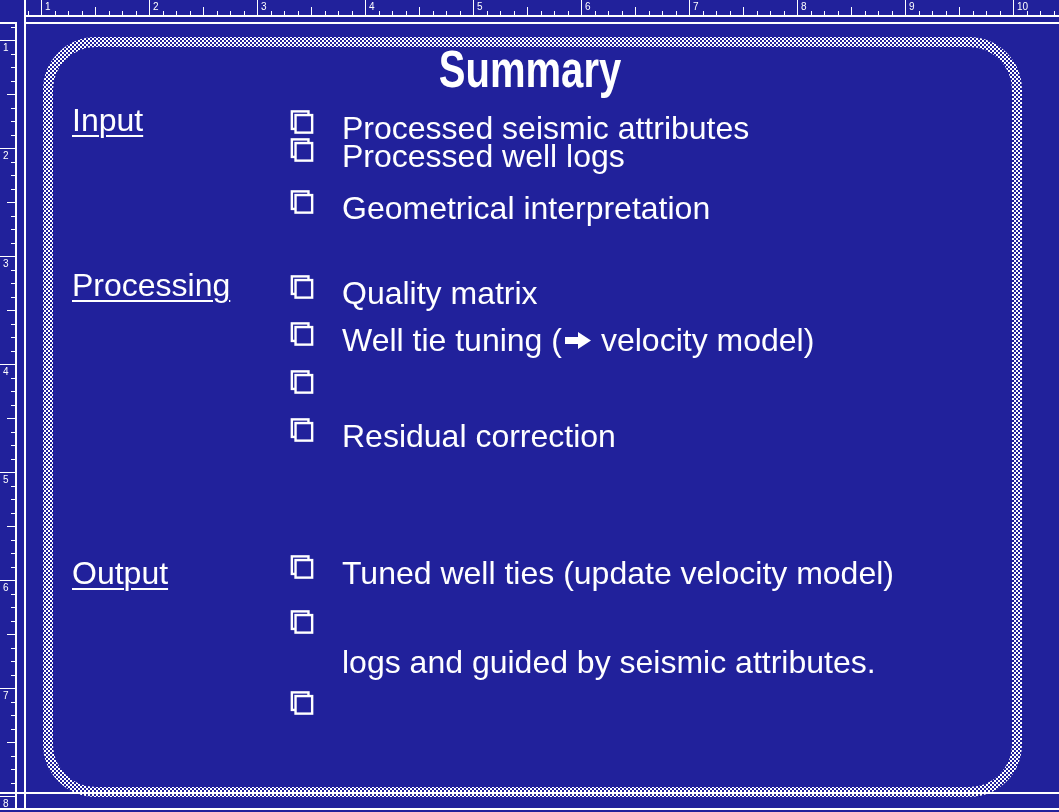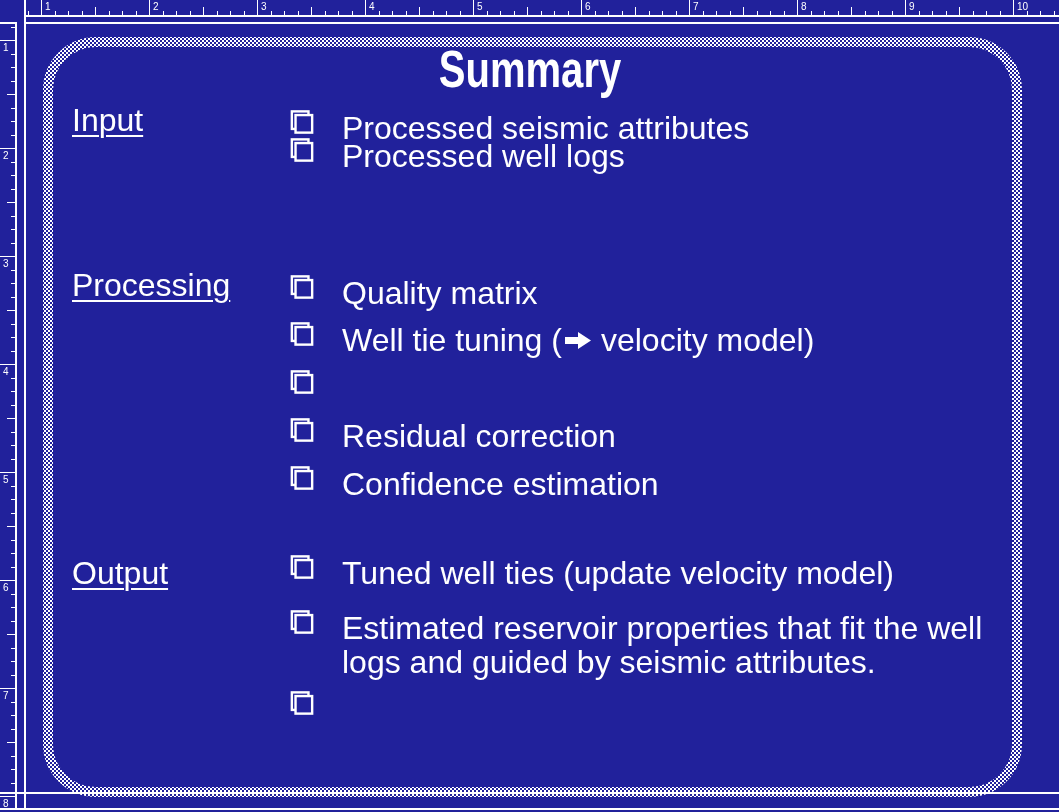--- a/index.html
+++ b/index.html
@@ -226,20 +226,27 @@
         </svg></span>
     <span class="itext">Processed seismic attributes</span>
   </div>
   <div class="row" style="top:131px">
     <span class="bullet"><svg width="24" height="26" viewBox="0 0 26 28">
           <rect x="2" y="2.5" width="18" height="19" fill="none" stroke="#fff" stroke-width="2.6"></rect>
           <rect x="6" y="6.5" width="18" height="19" fill="#21219b" stroke="#fff" stroke-width="2.6"></rect>
         </svg></span>
     <span class="itext">Processed well logs</span>
   </div>
+  <div class="row" style="top:183px">
+    <span class="bullet"><svg width="24" height="26" viewBox="0 0 26 28">
+          <rect x="2" y="2.5" width="18" height="19" fill="none" stroke="#fff" stroke-width="2.6"></rect>
+          <rect x="6" y="6.5" width="18" height="19" fill="#21219b" stroke="#fff" stroke-width="2.6"></rect>
+        </svg></span>
+    <span class="itext">Geometrical interpretation</span>
+  </div>
 
   <div class="row" style="top:268px">
     <span class="bullet"><svg width="24" height="26" viewBox="0 0 26 28">
           <rect x="2" y="2.5" width="18" height="19" fill="none" stroke="#fff" stroke-width="2.6"></rect>
           <rect x="6" y="6.5" width="18" height="19" fill="#21219b" stroke="#fff" stroke-width="2.6"></rect>
         </svg></span>
     <span class="itext">Quality matrix</span>
   </div>
   <div class="row" style="top:315px">
     <span class="bullet"><svg width="24" height="26" viewBox="0 0 26 28">
@@ -256,41 +263,34 @@
           <rect x="6" y="6.5" width="18" height="19" fill="#21219b" stroke="#fff" stroke-width="2.6"></rect>
         </svg></span>
   </div>
   <div class="row" style="top:411px">
     <span class="bullet"><svg width="24" height="26" viewBox="0 0 26 28">
           <rect x="2" y="2.5" width="18" height="19" fill="none" stroke="#fff" stroke-width="2.6"></rect>
           <rect x="6" y="6.5" width="18" height="19" fill="#21219b" stroke="#fff" stroke-width="2.6"></rect>
         </svg></span>
     <span class="itext">Residual correction</span>
   </div>
-  <div class="row" style="top:459px">
-    <span class="bullet"><svg width="24" height="26" viewBox="0 0 26 28">
-          <rect x="2" y="2.5" width="18" height="19" fill="none" stroke="#fff" stroke-width="2.6"></rect>
-          <rect x="6" y="6.5" width="18" height="19" fill="#21219b" stroke="#fff" stroke-width="2.6"></rect>
-        </svg></span>
-    <span class="itext">Confidence estimation</span>
-  </div>
 
   <div class="row" style="top:548px">
     <span class="bullet"><svg width="24" height="26" viewBox="0 0 26 28">
           <rect x="2" y="2.5" width="18" height="19" fill="none" stroke="#fff" stroke-width="2.6"></rect>
           <rect x="6" y="6.5" width="18" height="19" fill="#21219b" stroke="#fff" stroke-width="2.6"></rect>
         </svg></span>
     <span class="itext">Tuned well ties (update velocity model)</span>
   </div>
   <div class="row" style="top:603px">
     <span class="bullet"><svg width="24" height="26" viewBox="0 0 26 28">
           <rect x="2" y="2.5" width="18" height="19" fill="none" stroke="#fff" stroke-width="2.6"></rect>
           <rect x="6" y="6.5" width="18" height="19" fill="#21219b" stroke="#fff" stroke-width="2.6"></rect>
         </svg></span>
-    <span class="itext wrap"><span>Estimated reservoir properties that fit the well</span><br><span>logs and guided by seismic attributes.</span></span>
+    <span class="itext wrap"><br><span>logs and guided by seismic attributes.</span></span>
   </div>
   <div class="row" style="top:684px">
     <span class="bullet"><svg width="24" height="26" viewBox="0 0 26 28">
           <rect x="2" y="2.5" width="18" height="19" fill="none" stroke="#fff" stroke-width="2.6"></rect>
           <rect x="6" y="6.5" width="18" height="19" fill="#21219b" stroke="#fff" stroke-width="2.6"></rect>
         </svg></span>
   </div>
 
 </div>
 

